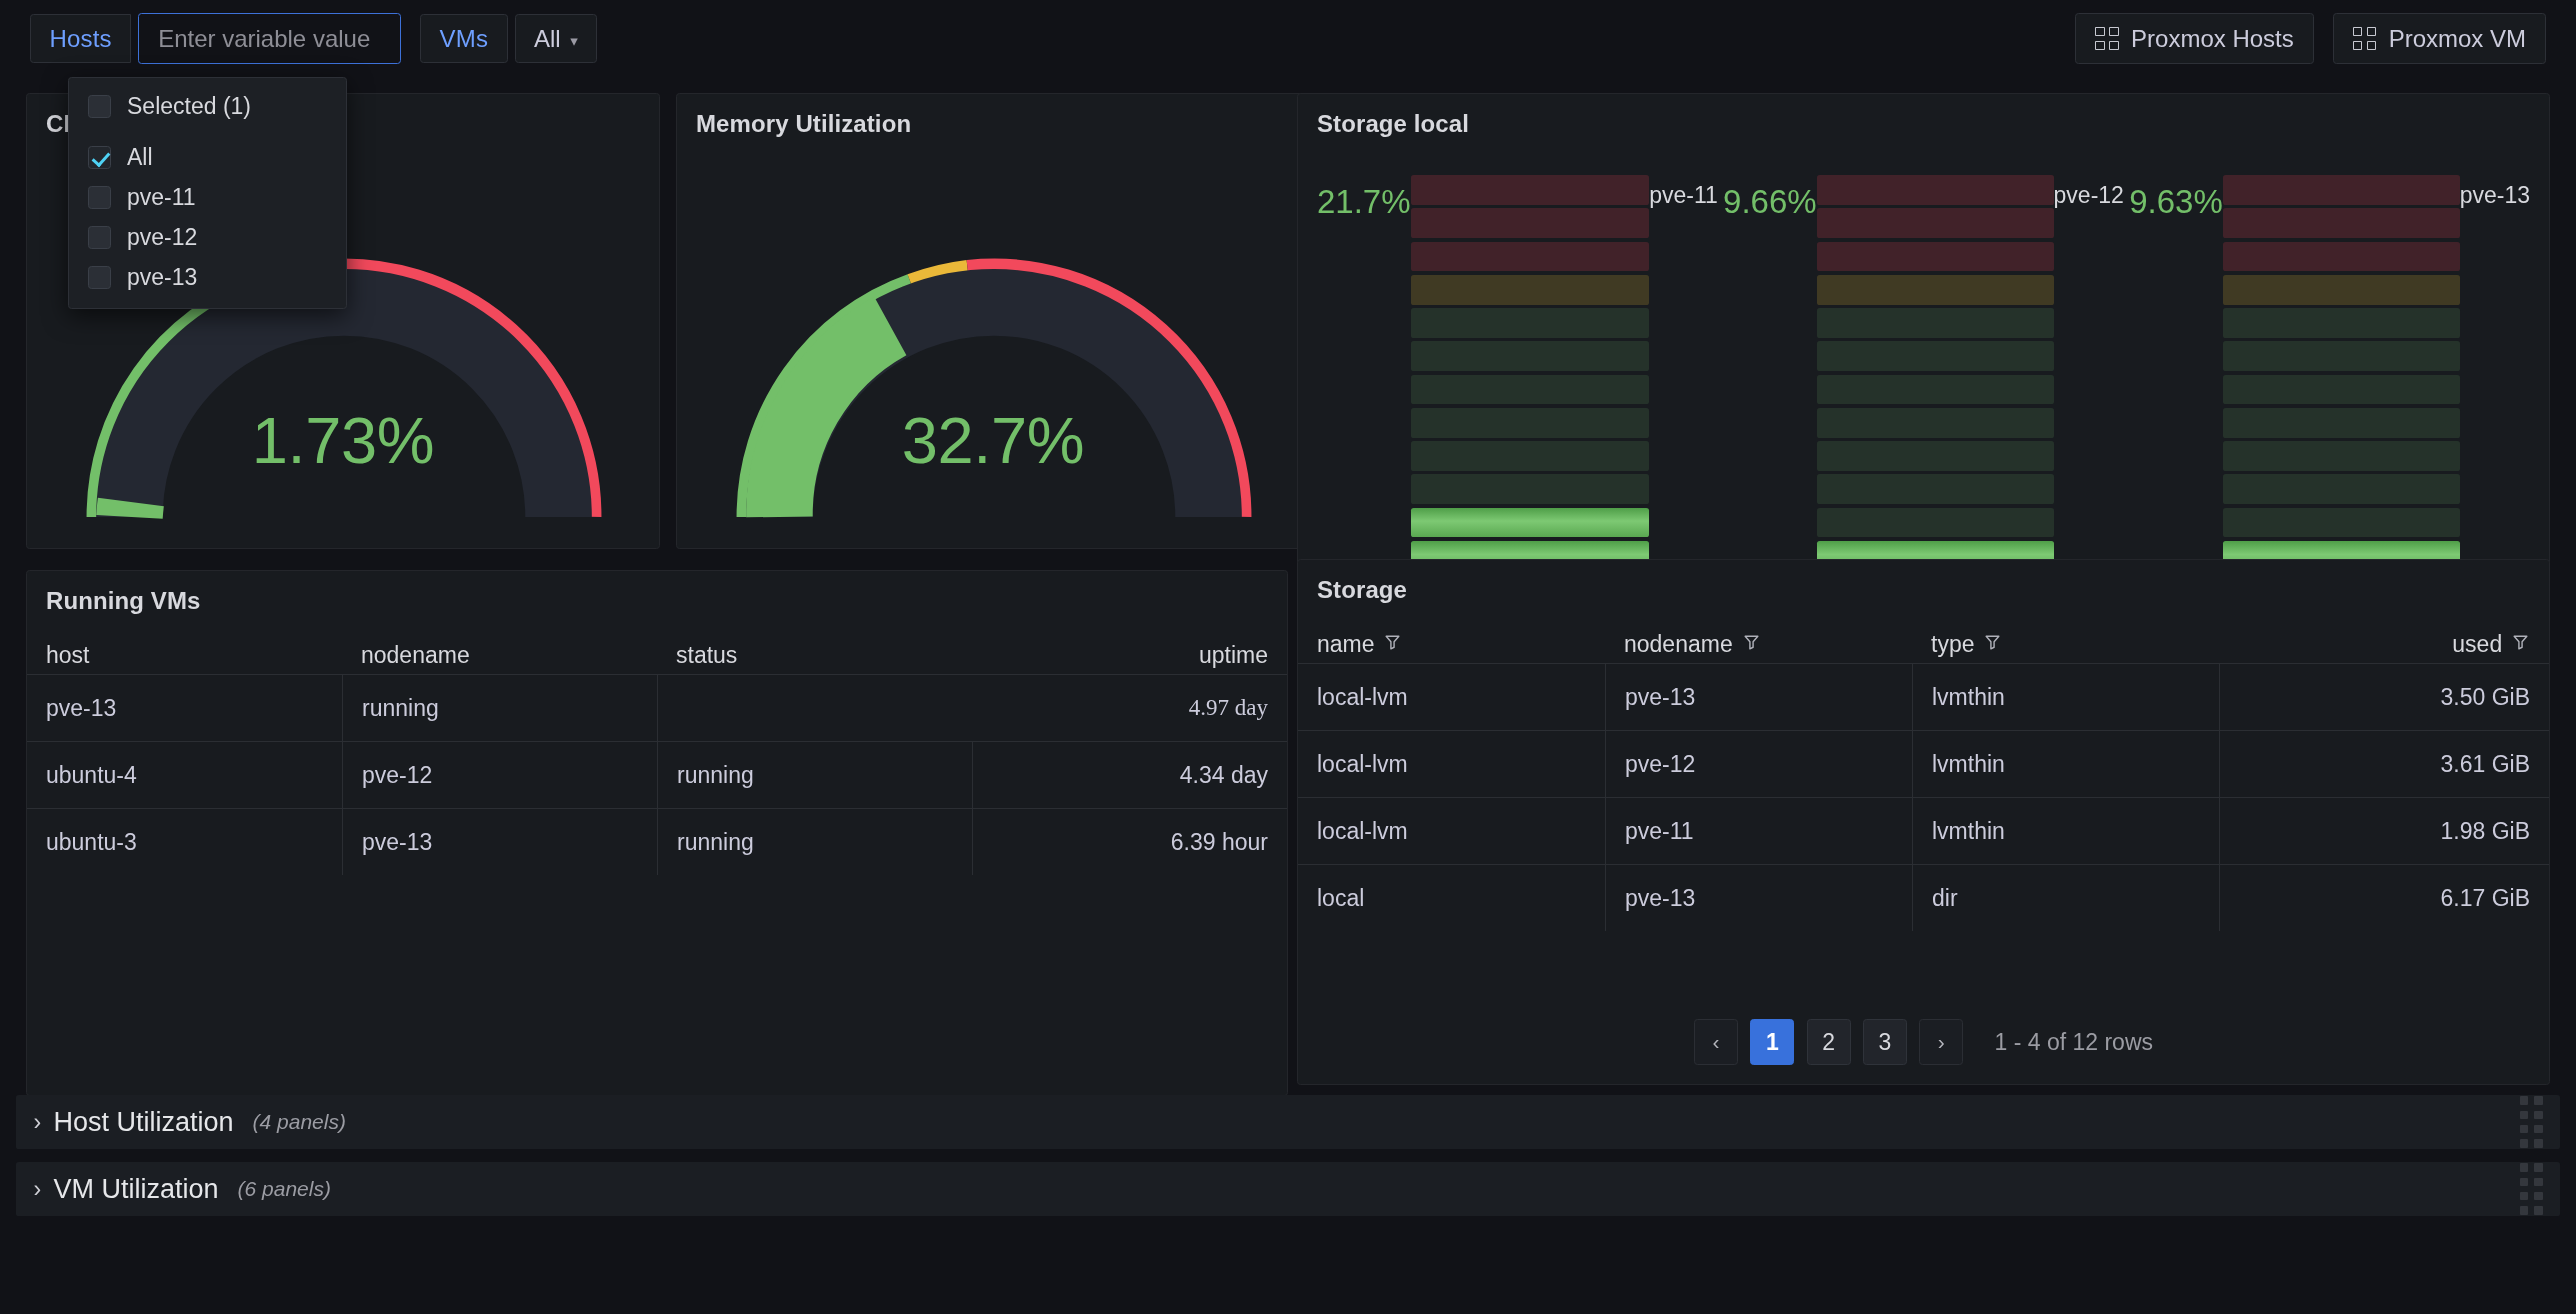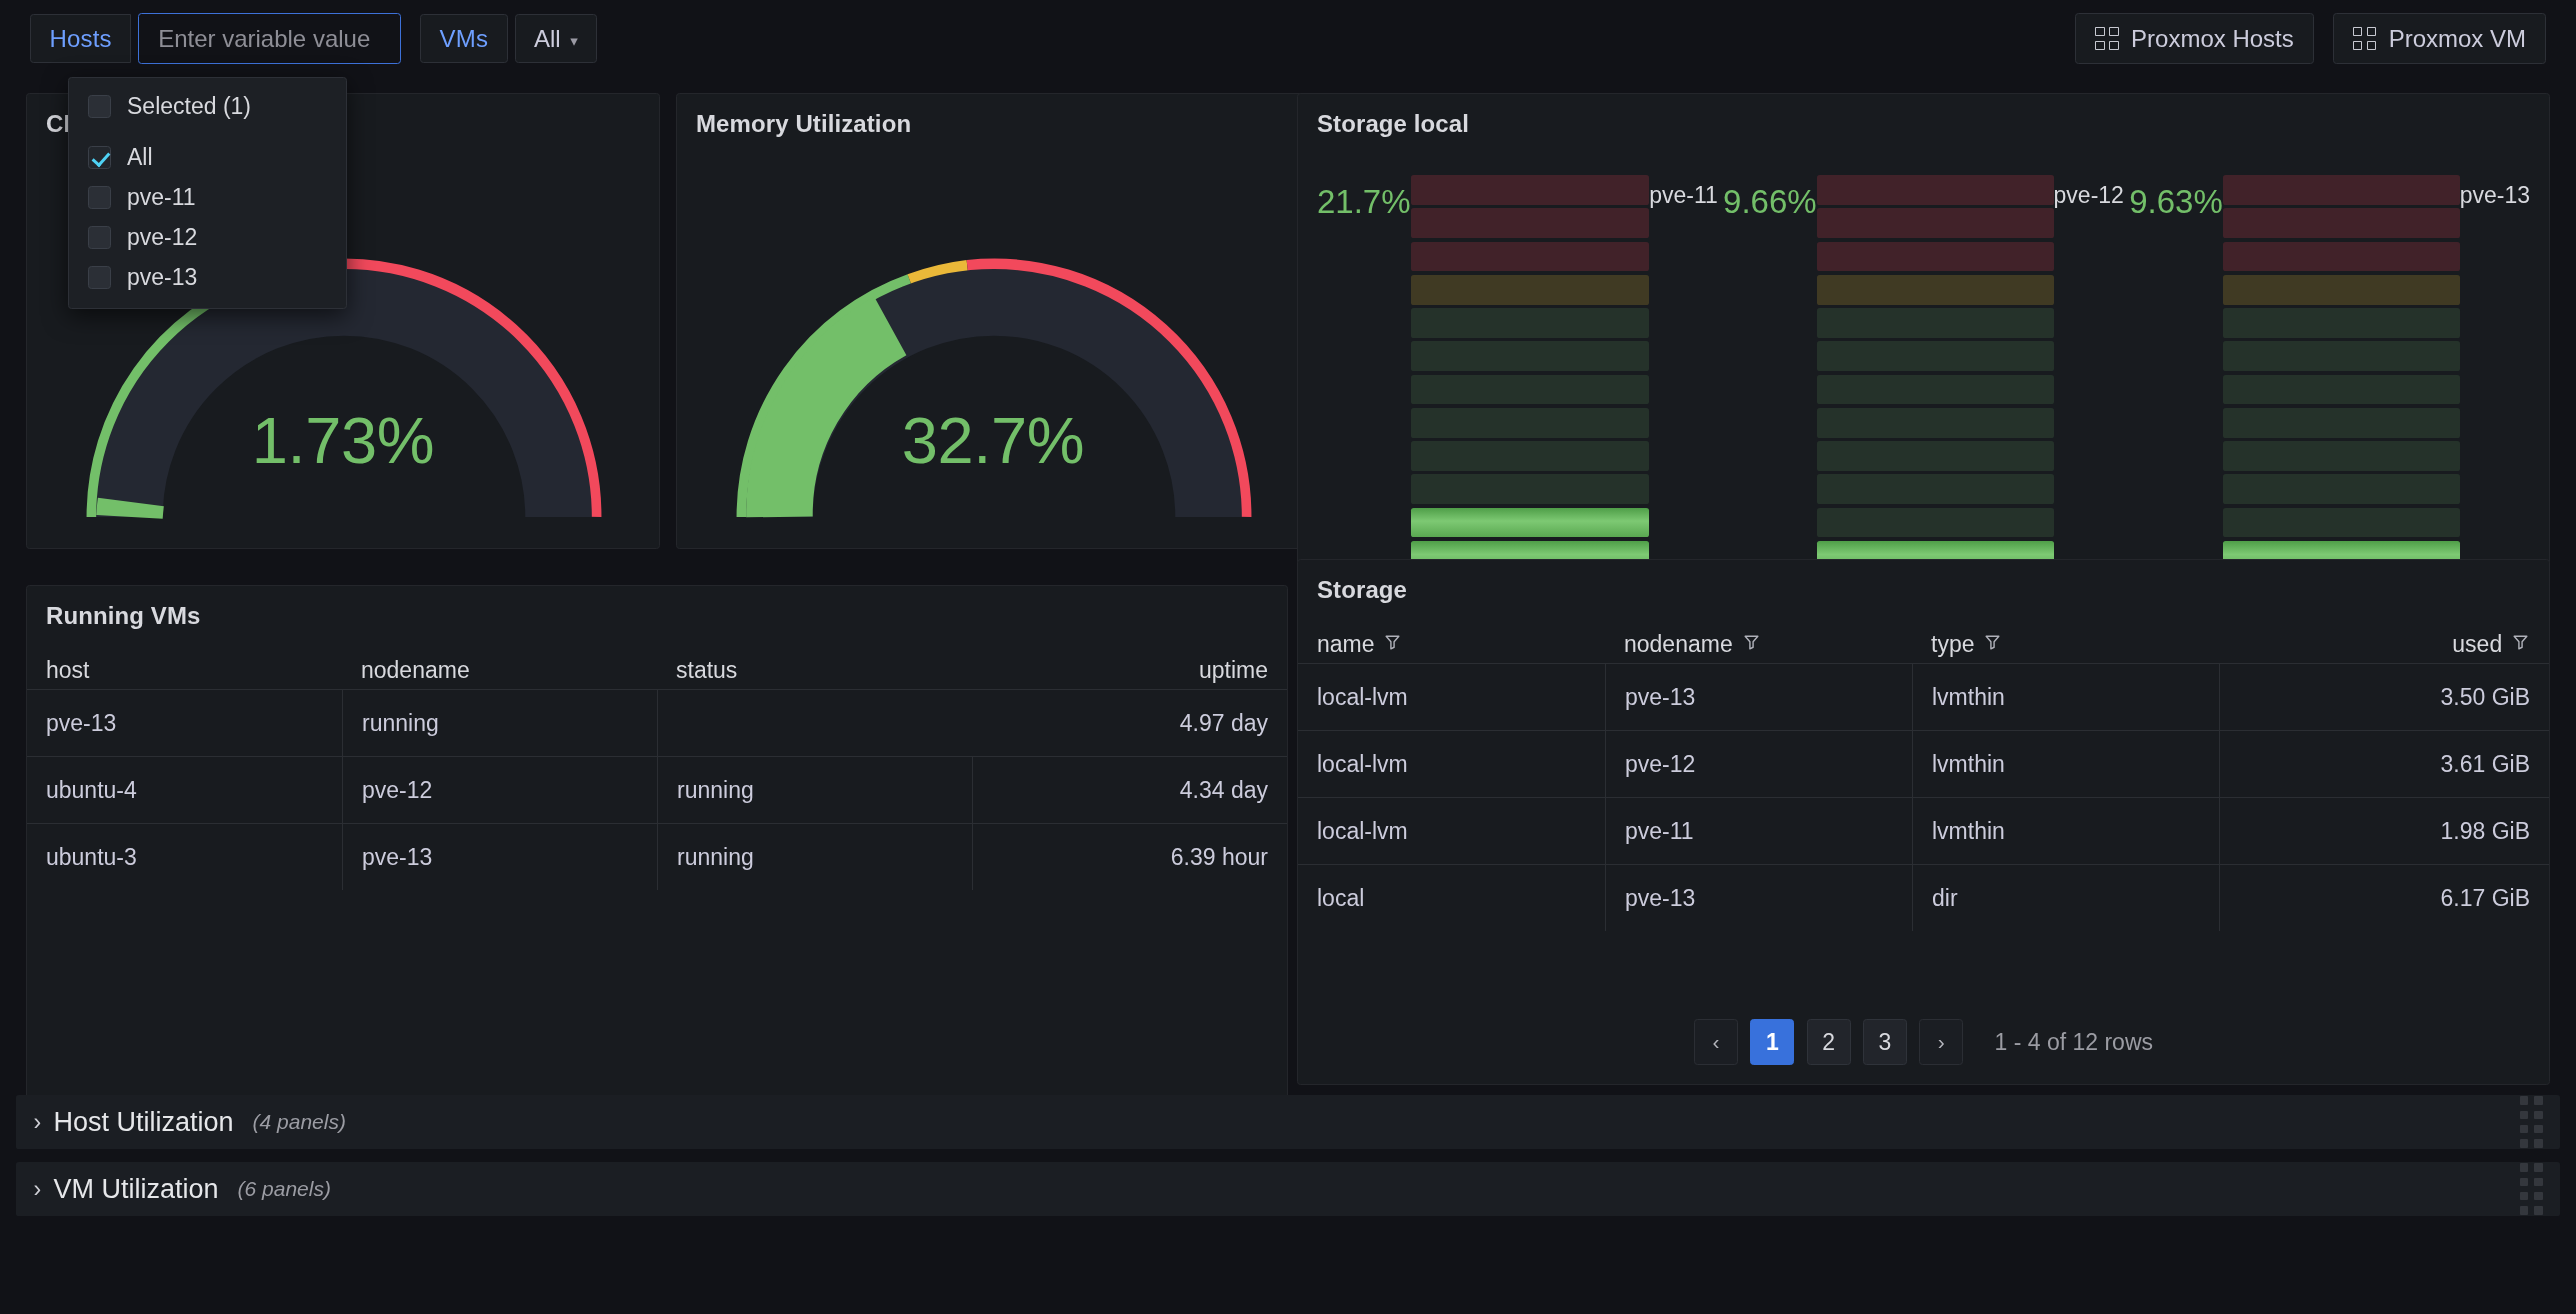--- a/index.html
+++ b/index.html
@@ -282,34 +282,34 @@
           <div class="bg-seg" style="background: rgb(37, 50, 42);"></div>
           <div class="bg-seg" style="background: rgb(37, 50, 42);"></div>
           <div class="bg-seg" style="background: linear-gradient(rgb(79, 158, 72) 0%, rgb(125, 201, 115) 45%, rgb(90, 168, 81) 100%);"></div>
           <div class="bg-seg" style="background: linear-gradient(rgb(79, 158, 72) 0%, rgb(125, 201, 115) 45%, rgb(90, 168, 81) 100%);"></div>
         </div>
         <div class="bg-name">pve-13</div>
       </div>
     </div>
 </div>
 
-<div class="panel" style="left:26px; top:585px; width:1262px; height:526px;">
+<div class="panel" style="left:26px; top:570px; width:1262px; height:526px;">
   <div class="panel-title">Running VMs</div>
   <div class="tbl">
     <div class="thead">
       <div class="th" style="flex:0 0 315px">host</div>
       <div class="th" style="flex:0 0 315px">nodename</div>
       <div class="th" style="flex:0 0 315px">status</div>
       <div class="th right" style="flex:1">uptime</div>
     </div>
     <div id="vmrows">
         <div class="row">
           <div class="td" style="flex: 0 0 315px;">pve-13</div>
           <div class="td" style="flex: 0 0 315px;">running</div>
-          <div class="td right" style="flex: 1 1 0%;">4.97 day</div>
+          <div class="td right" style="flex: 1 1 0%; font-family: Liberation Serif, serif;">4.97 day</div>
         </div>
         <div class="row">
           <div class="td" style="flex: 0 0 315px;">ubuntu-4</div>
           <div class="td" style="flex: 0 0 315px;">pve-12</div>
           <div class="td" style="flex: 0 0 315px;">running</div>
           <div class="td right" style="flex: 1 1 0%;">4.34 day</div>
         </div>
         <div class="row">
           <div class="td" style="flex: 0 0 315px;">ubuntu-3</div>
           <div class="td" style="flex: 0 0 315px;">pve-13</div>

